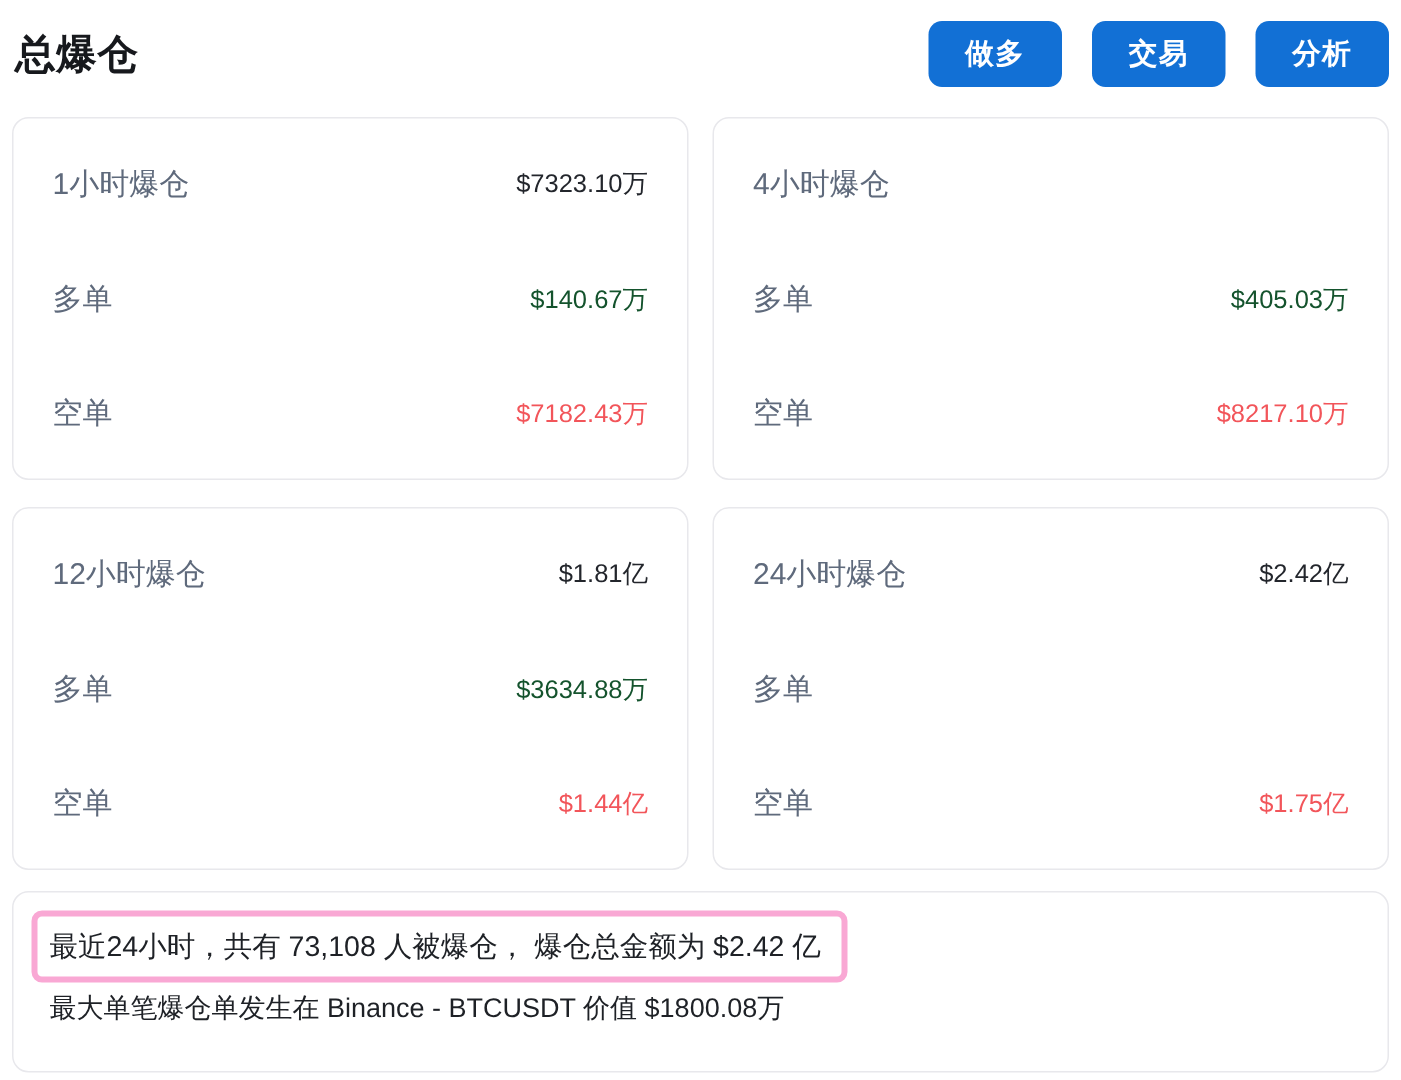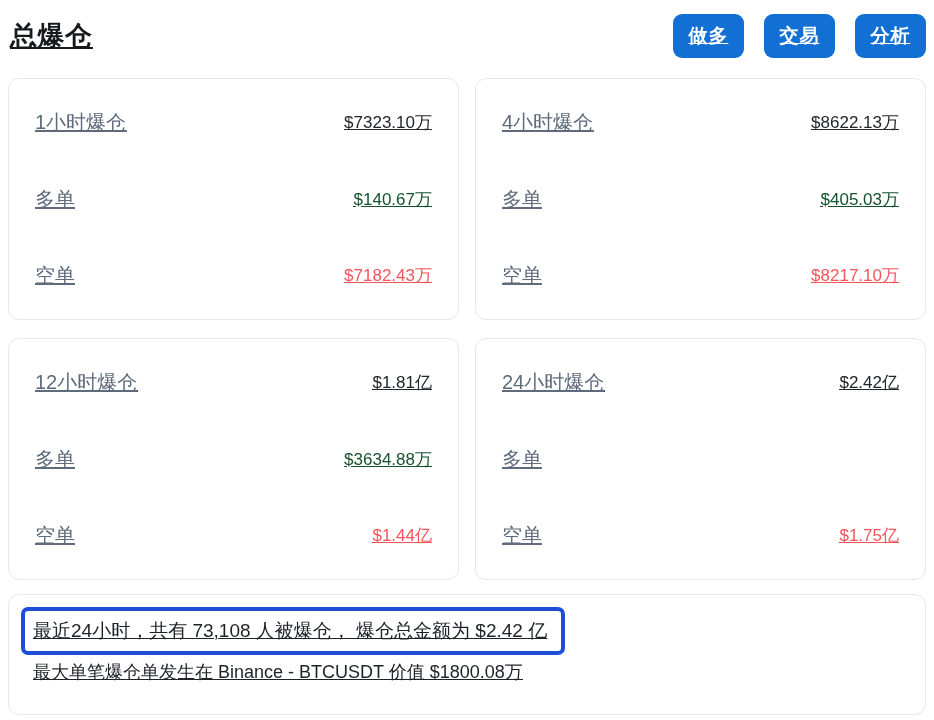--- a/index.html
+++ b/index.html
@@ -1,35 +1,35 @@
 <!DOCTYPE html>
 <html><head>
 <meta charset="utf-8">
 <style>
-  * { margin: 0; padding: 0; box-sizing: border-box; text-decoration: underline; }
+  * { margin: 0; padding: 0; box-sizing: border-box; }
   html, body { background: #ffffff; }
   body {
     width: 934px; height: 720px; overflow: hidden;
     font-family: "Liberation Sans", "DejaVu Sans", sans-serif;
     color: #23262c;
   }
   .page { width: 934px; height: 720px; padding: 10px 8px 8px 8px; }
 
   
   .header {
     display: flex; align-items: center; justify-content: space-between;
     padding: 4px 0 6px 2px; margin-bottom: 14px;
   }
   .page-title { font-size: 27px; font-weight: 700; color: #17191d; letter-spacing: 0.5px; }
   .header-actions { display: flex; gap: 20px; }
   .action-btn {
     border: none; cursor: pointer;
     background: #1270d5; color: #ffffff;
     font-family: inherit; font-size: 19px; font-weight: 700;
-    padding: 9px 0; width: 71px; text-align: center;
+    padding: 9px 0; width: 89px; text-align: center;
     border-radius: 9px; letter-spacing: 1px;
   }
 
   
   .cards-grid {
     display: grid; grid-template-columns: 1fr 1fr;
     column-gap: 16px; row-gap: 18px;
   }
   .stat-card {
     border: 1px solid #e8e8ec; border-radius: 11px;
@@ -47,21 +47,21 @@
   
   .summary-card {
     margin-top: 14px;
     border: 1px solid #e8e8ec; border-radius: 11px;
     padding: 12px 14px 30px 12px;
     min-height: 112px;
     background: #ffffff;
   }
   .highlight-box {
     display: inline-block;
-    border: 4px solid #1d4ed8; border-radius: 7px;
+    border: 4px solid #f9a8d4; border-radius: 7px;
     padding: 7px 14px 7px 8px;
   }
   .summary-line1 { font-size: 19px; color: #1e2126; }
   .summary-line2 {
     font-size: 18px; color: #1e2126;
     margin: 5px 0 0 12px;
   }
 </style>
 </head>
 <body>
@@ -90,21 +90,20 @@
       </div>
       <div class="stat-row">
         <span class="stat-label">空单</span>
         <span class="stat-value short">$7182.43万</span>
       </div>
     </div>
 
     <div class="stat-card">
       <div class="stat-row">
         <span class="stat-label">4小时爆仓</span>
-        <span class="stat-value total">$8622.13万</span>
       </div>
       <div class="stat-row">
         <span class="stat-label">多单</span>
         <span class="stat-value long">$405.03万</span>
       </div>
       <div class="stat-row">
         <span class="stat-label">空单</span>
         <span class="stat-value short">$8217.10万</span>
       </div>
     </div>

